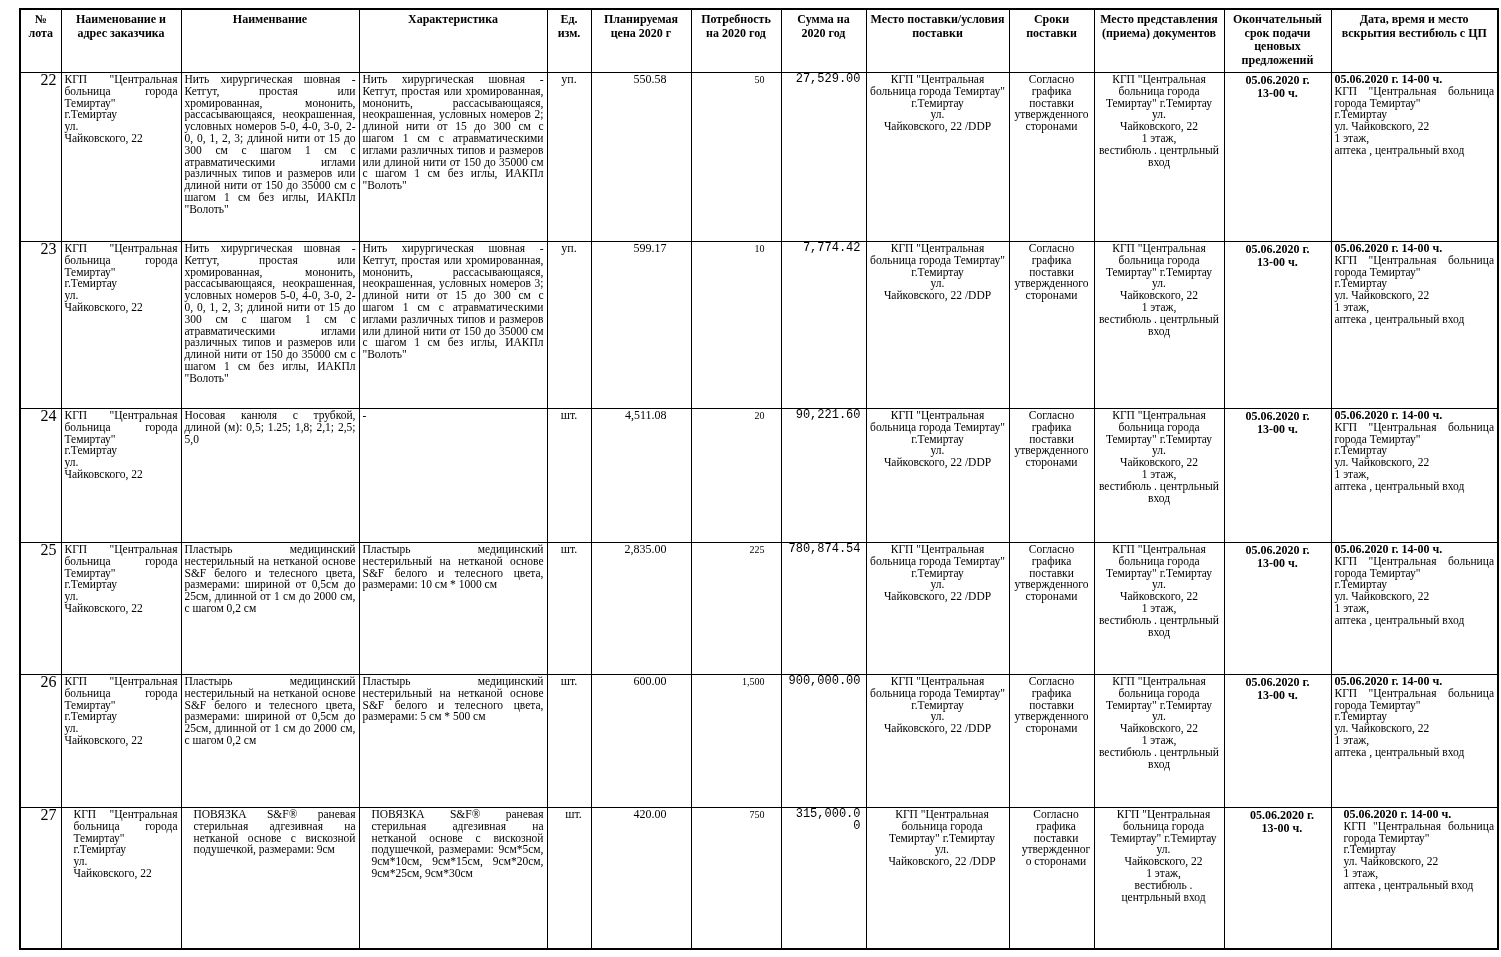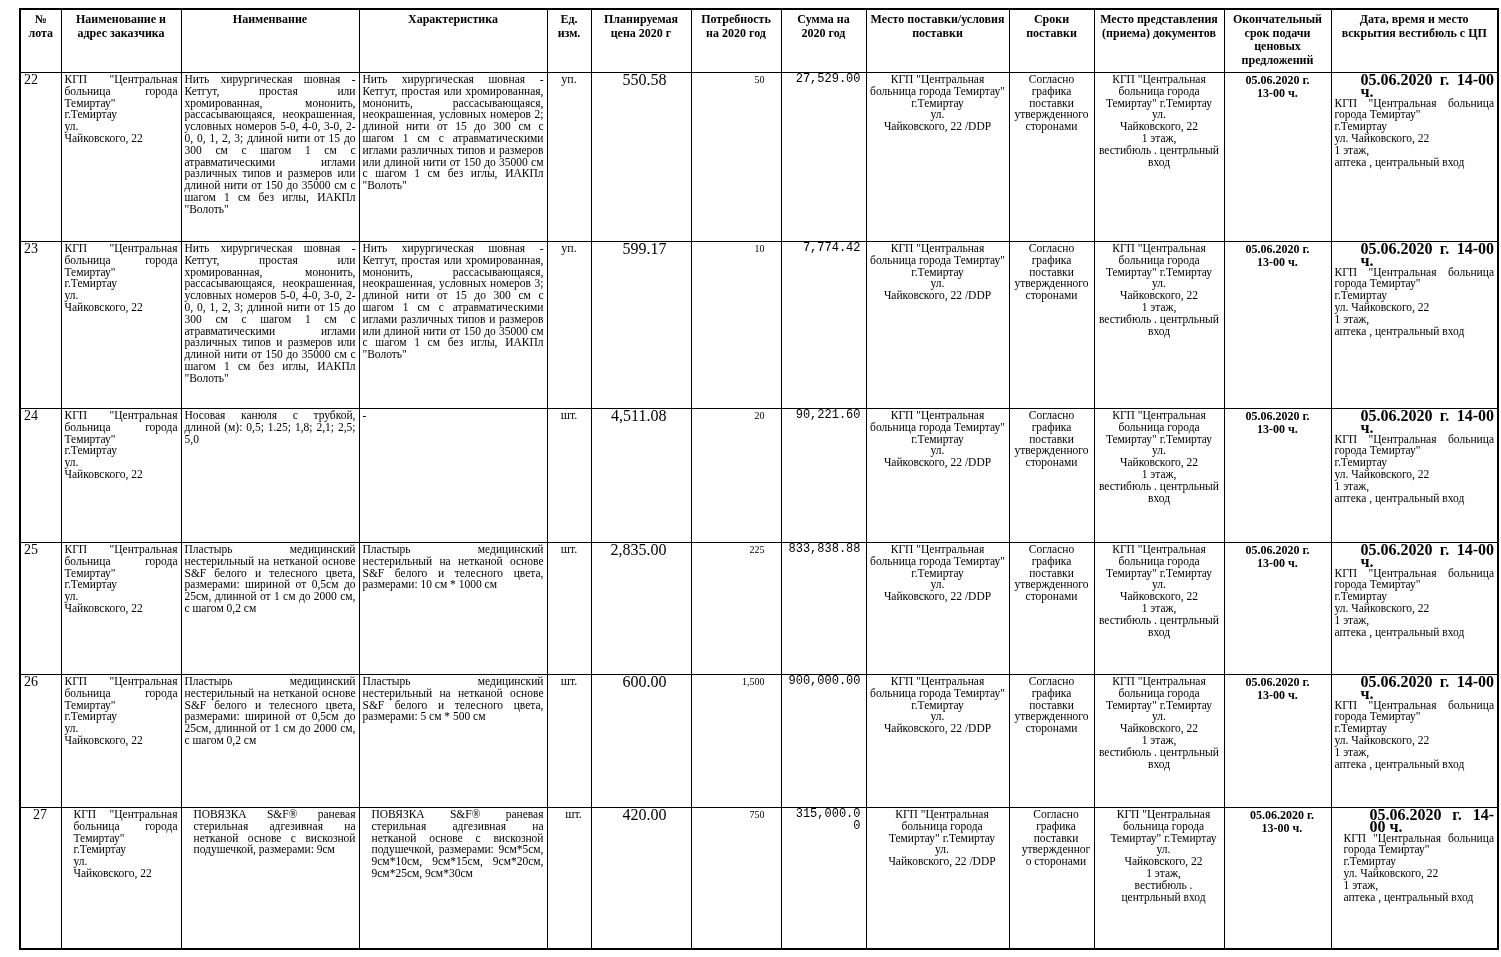--- a/index.html
+++ b/index.html
@@ -43,34 +43,34 @@
   col.c5  { width: 44px; }
   col.c6  { width: 100px; }
   col.c7  { width: 90px; }
   col.c8  { width: 85px; }
   col.c9  { width: 143px; }
   col.c10 { width: 85px; }
   col.c11 { width: 130px; }
   col.c12 { width: 107px; }
   col.c13 { width: 167px; }
   
-  td.lot     { font-size: 14px; padding-right: 4px; margin-left: 7px; }
+  td.lot     { text-align: right; font-size: 16px; padding-right: 4px; margin-left: 7px; }
   td.cust    { text-align: justify; }
   td.name    { text-align: justify; }
   td.charac  { text-align: justify; }
   td.unit    { text-align: center; font-size: 12px; }
-  td.price   { text-align: right; padding-right: 24px; font-size: 16px; }
+  td.price   { text-align: right; padding-right: 24px; font-size: 12px; }
   td.qty     { text-align: right; padding-right: 16px; font-size: 10px; margin-top: 36px; }
   td.sum     { text-align: right; padding-right: 5px;  font-size: 12px; font-family: Liberation Mono, monospace; }
   td.dplace  { text-align: center; }
   td.terms   { text-align: center; }
   td.docs    { text-align: center; }
   td.deadline{ text-align: center; font-weight: bold; font-size: 12px; line-height: 13px; }
   td.opening { text-align: justify; }
-  td.opening .dt { font-weight: bold; display: block; font-size: 16px; margin-left: 26px; }
+  td.opening .dt { font-weight: bold; display: block; font-size: 12px; }
   td.opening .pl { display: block; }
   
   tbody tr:nth-child(1) td { height: 166px; }
   tbody tr:nth-child(2) td { height: 164px; }
   tbody tr:nth-child(3) td { height: 131px; }
   tbody tr:nth-child(4) td { height: 129px; }
   tbody tr:nth-child(5) td { height: 130px; }
   tbody tr:nth-child(6) td { height: 138px; padding-left: 12px; }
 </style>
 </head>
@@ -201,21 +201,21 @@
     <td class="lot">25</td>
     <td class="cust">КГП "Центральная больница города Темиртау"
 г.Темиртау
 ул.
 Чайковского, 22</td>
     <td class="name">Пластырь медицинский нестерильный на нетканой основе S&amp;F белого и телесного цвета, размерами: шириной от 0,5см до 25см, длинной от 1 см до 2000 см, с шагом 0,2 см</td>
     <td class="charac">Пластырь медицинский нестерильный на нетканой основе S&amp;F белого и телесного цвета, размерами: 10 см * 1000 см</td>
     <td class="unit">шт.</td>
     <td class="price">2,835.00</td>
     <td class="qty">225</td>
-    <td class="sum">833,838.88</td>
+    <td class="sum">780,874.54</td>
     <td class="dplace">КГП "Центральная больница города Темиртау" г.Темиртау
 ул.
 Чайковского, 22 /DDP</td>
     <td class="terms">Согласно графика поставки утвержденного сторонами</td>
     <td class="docs">КГП "Центральная больница города Темиртау" г.Темиртау
 ул.
 Чайковского, 22
 1 этаж,
 вестибюль . центрльный вход</td>
     <td class="deadline">05.06.2020 г.

